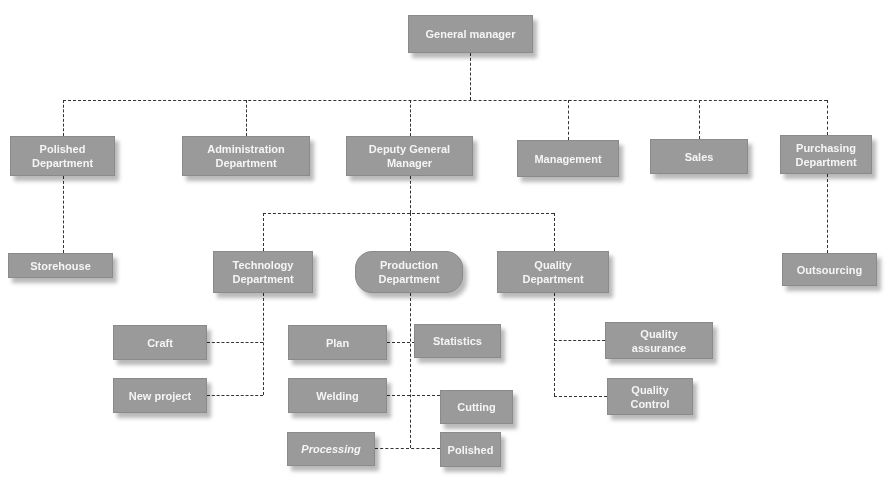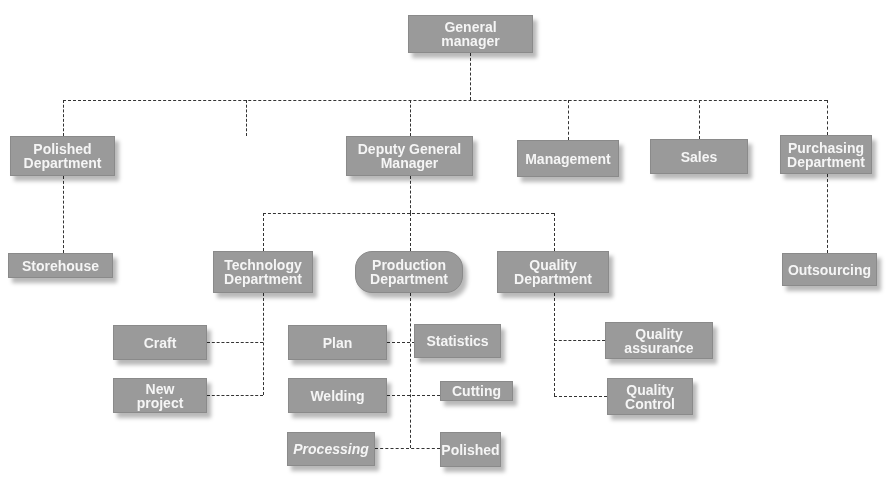--- a/index.html
+++ b/index.html
@@ -11,21 +11,21 @@
     overflow:hidden;
   }
   .node{
     position:absolute;
     box-sizing:border-box;
     background:var(--box-fill,#9a9a9a);
     border:1px solid var(--box-border,#8a8a8a);
     box-shadow:4px 5px 4px rgba(0,0,0,0.28);
     color:var(--text-color,#f5f5f5);
     font-weight:bold;
-    font-size:14px;
+    font-size:11px;
     line-height:14px;
     display:flex;
     align-items:center;
     justify-content:center;
     text-align:center;
     padding:1px 7px;
   }
   .edge{position:absolute;}
   .edge.h{border-top:1px dashed var(--line-color,#333);height:0;}
   .edge.v{border-left:1px dashed var(--line-color,#333);width:0;}
@@ -54,32 +54,33 @@
     <div class="edge h" style="left: 263px; top: 213px; width: 291px;"></div>
     <div class="edge h" style="left: 207px; top: 342px; width: 56px;"></div>
     <div class="edge h" style="left: 207px; top: 395px; width: 56px;"></div>
     <div class="edge h" style="left: 387px; top: 342px; width: 53px;"></div>
     <div class="edge h" style="left: 387px; top: 395px; width: 53px;"></div>
     <div class="edge h" style="left: 375px; top: 448px; width: 65px;"></div>
     <div class="edge h" style="left: 554px; top: 340px; width: 51px;"></div>
     <div class="edge h" style="left: 554px; top: 396px; width: 53px;"></div>
     <div class="node" style="left: 408px; top: 15px; width: 125px; height: 38px;">General manager</div>
     <div class="node" style="left: 10px; top: 136px; width: 105px; height: 40px;">Polished Department</div>
+    <div class="node" style="left: 182px; top: 136px; width: 128px; height: 40px;">Administration Department</div>
     <div class="node" style="left: 346px; top: 136px; width: 127px; height: 40px;">Deputy General Manager</div>
     <div class="node" style="left: 517px; top: 140px; width: 102px; height: 37px;">Management</div>
     <div class="node" style="left: 650px; top: 139px; width: 98px; height: 35px;">Sales</div>
     <div class="node" style="left: 780px; top: 135px; width: 92px; height: 39px;">Purchasing Department</div>
     <div class="node" style="left: 8px; top: 253px; width: 105px; height: 25px;">Storehouse</div>
     <div class="node" style="left: 213px; top: 251px; width: 100px; height: 42px;">Technology Department</div>
     <div class="node" style="left: 355px; top: 251px; width: 108px; height: 42px; border-radius: 17px;">Production Department</div>
     <div class="node" style="left: 497px; top: 251px; width: 112px; height: 42px;">Quality Department</div>
     <div class="node" style="left: 782px; top: 253px; width: 95px; height: 33px;">Outsourcing</div>
     <div class="node" style="left: 113px; top: 378px; width: 94px; height: 35px;">New project</div>
     <div class="node" style="left: 113px; top: 325px; width: 94px; height: 35px;">Craft</div>
     <div class="node" style="left: 288px; top: 325px; width: 99px; height: 35px;">Plan</div>
     <div class="node" style="left: 288px; top: 378px; width: 99px; height: 35px;">Welding</div>
     <div class="node" style="left: 287px; top: 432px; width: 88px; height: 34px; font-style: italic;">Processing</div>
     <div class="node" style="left: 414px; top: 324px; width: 87px; height: 34px;">Statistics</div>
-    <div class="node" style="left: 440px; top: 381px; width: 73px; height: 20px;">Cutting</div>
+    <div class="node" style="left: 440px; top: 390px; width: 73px; height: 34px;">Cutting</div>
     <div class="node" style="left: 440px; top: 432px; width: 61px; height: 35px;">Polished</div>
     <div class="node" style="left: 605px; top: 322px; width: 108px; height: 37px; text-align: center;">Quality assurance</div>
     <div class="node" style="left: 607px; top: 378px; width: 86px; height: 37px;">Quality Control</div>
   </div>
 
 </body></html>

